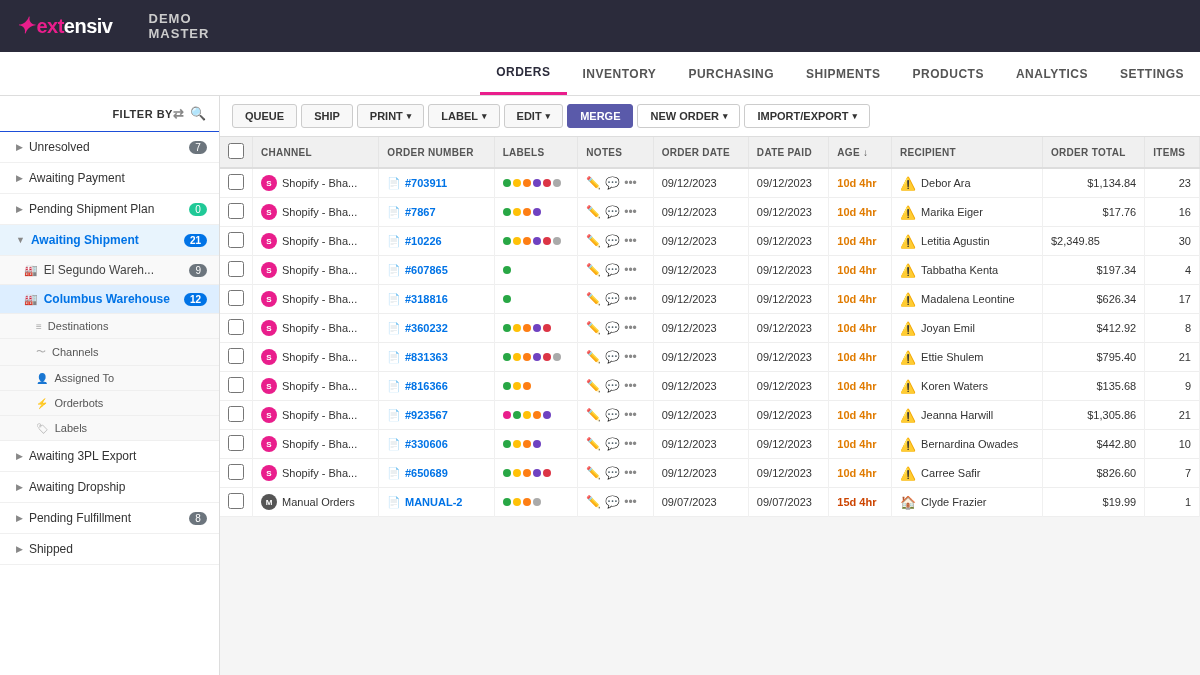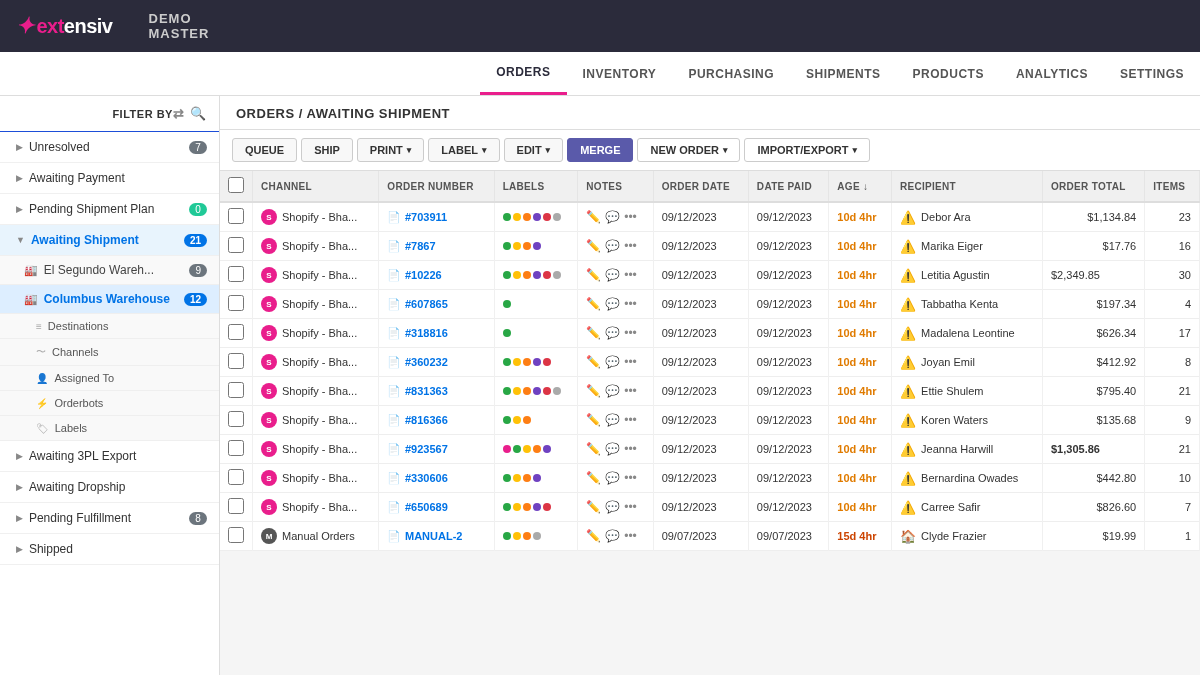--- a/index.html
+++ b/index.html
@@ -394,23 +394,20 @@
     </div>
 
     <div class="sidebar-item">
       <span class="chevron">▶</span>
       <span class="label">Shipped</span>
     </div>
   </div>
 
   <div class="content">
 
-    <div style="background:#fff;border-bottom:1px solid #ddd;padding:10px 16px 8px;">
-      <span style="font-size:13px;font-weight:700;color:#333;letter-spacing:0.5px;">ORDERS / AWAITING SHIPMENT</span>
-    </div>
 
     <div class="toolbar">
       <button class="tb-btn">QUEUE</button>
       <button class="tb-btn">SHIP</button>
       <button class="tb-btn">PRINT <span class="btn-caret">▾</span></button>
       <button class="tb-btn">LABEL <span class="btn-caret">▾</span></button>
       <button class="tb-btn">EDIT <span class="btn-caret">▾</span></button>
       <button class="tb-btn merge-btn">MERGE</button>
       <button class="tb-btn new-order-btn">NEW ORDER <span class="btn-caret">▾</span></button>
       <button class="tb-btn import-btn">IMPORT/EXPORT <span class="btn-caret">▾</span></button>
@@ -750,21 +747,21 @@
               </td>
               <td>09/12/2023</td>
               <td>09/12/2023</td>
               <td><span style="color:#e07b00;font-weight:600;">10d 4hr</span></td>
               <td>
                 <div class="recipient-cell">
                   <span style="color:#e74c3c;font-size:13px;">⚠️</span>
                   <span>Jeanna Harwill</span>
                 </div>
               </td>
-              <td style="text-align: left; font-weight: bold;">$1,305.86</td>
+              <td style="text-align: right;">$1,305.86</td>
               <td style="text-align: right;">21</td>
             </tr>
             <tr>
               <td><input type="checkbox" class="ch-check" style=""></td>
               <td>
                 <div class="channel-cell">
     <div class="channel-icon" style="background:#e91e8c">S</div>
     <span class="channel-text">Shopify - Bha...</span>
   </div>
               </td>

